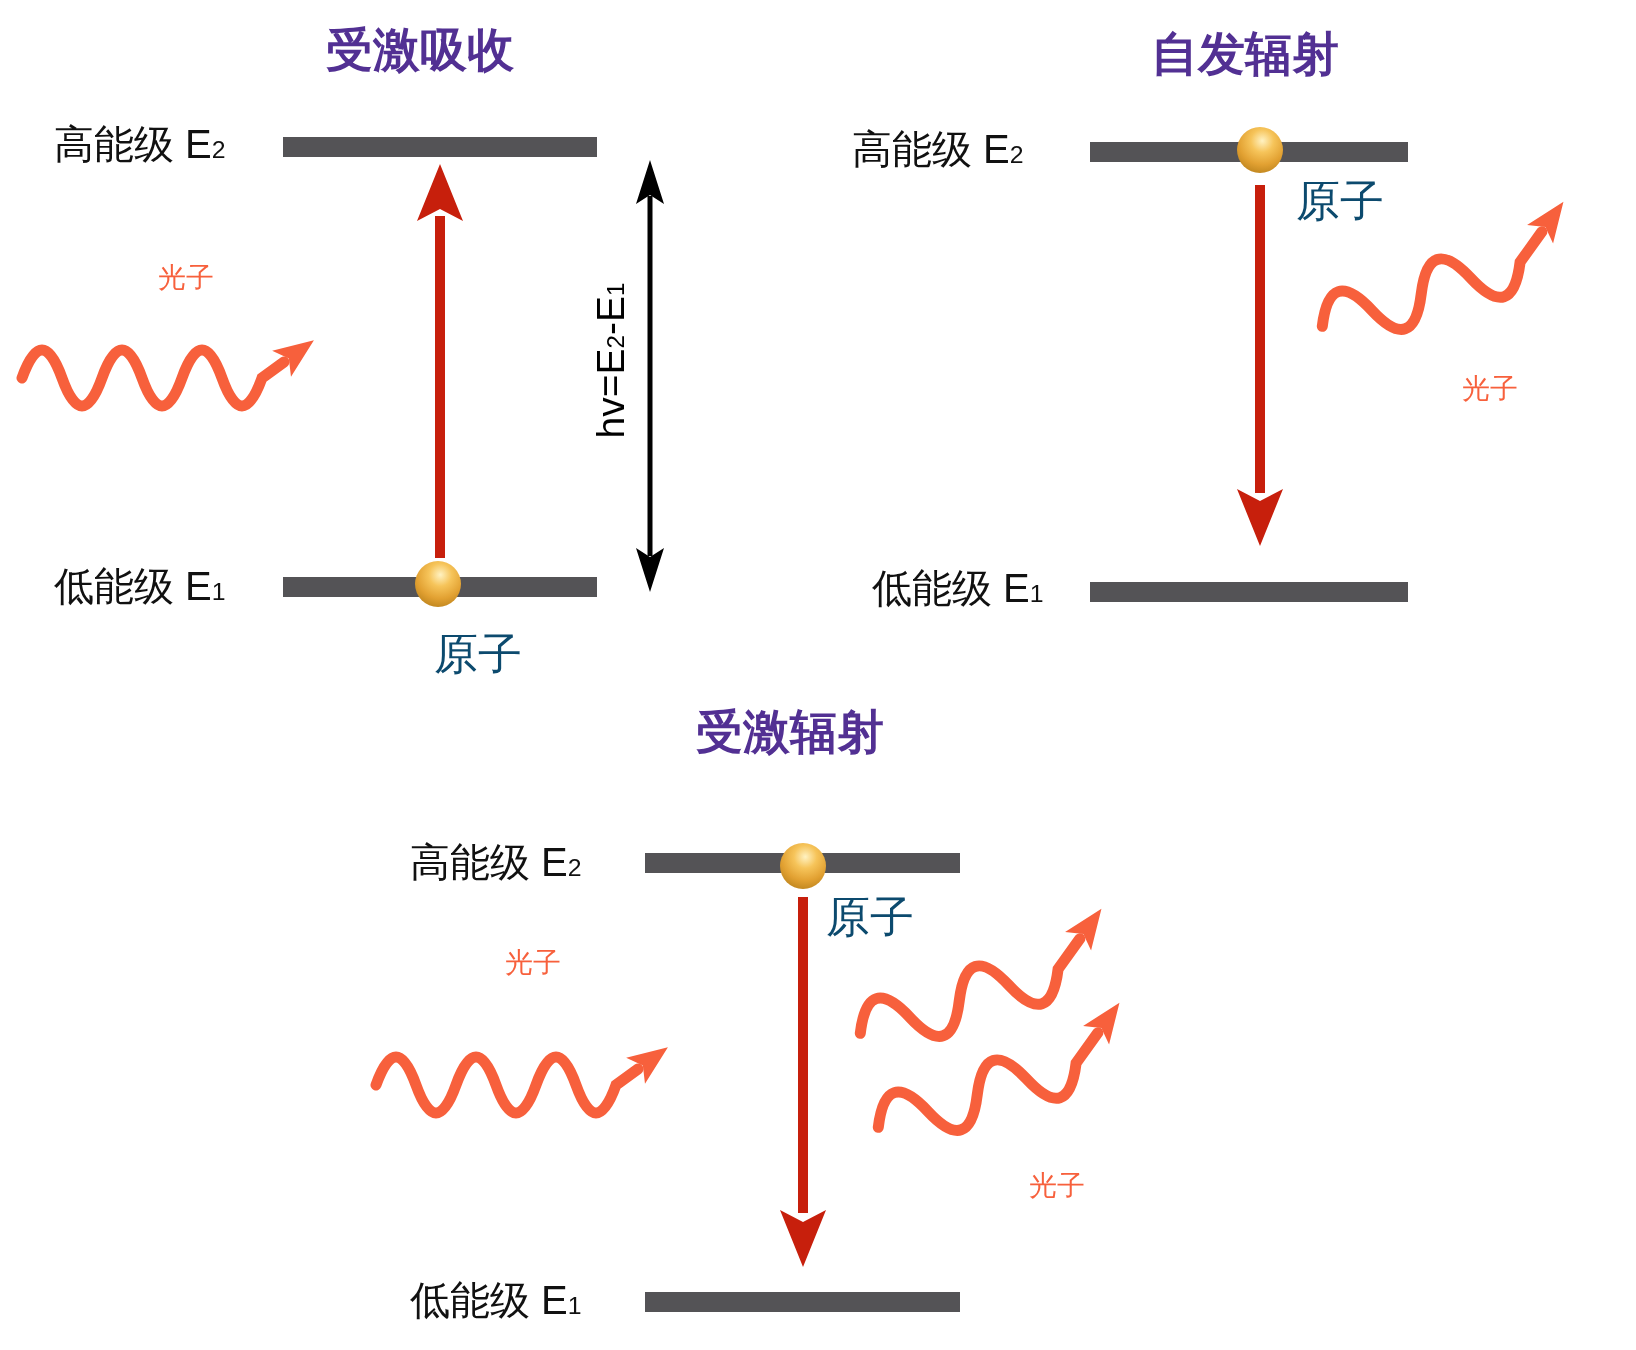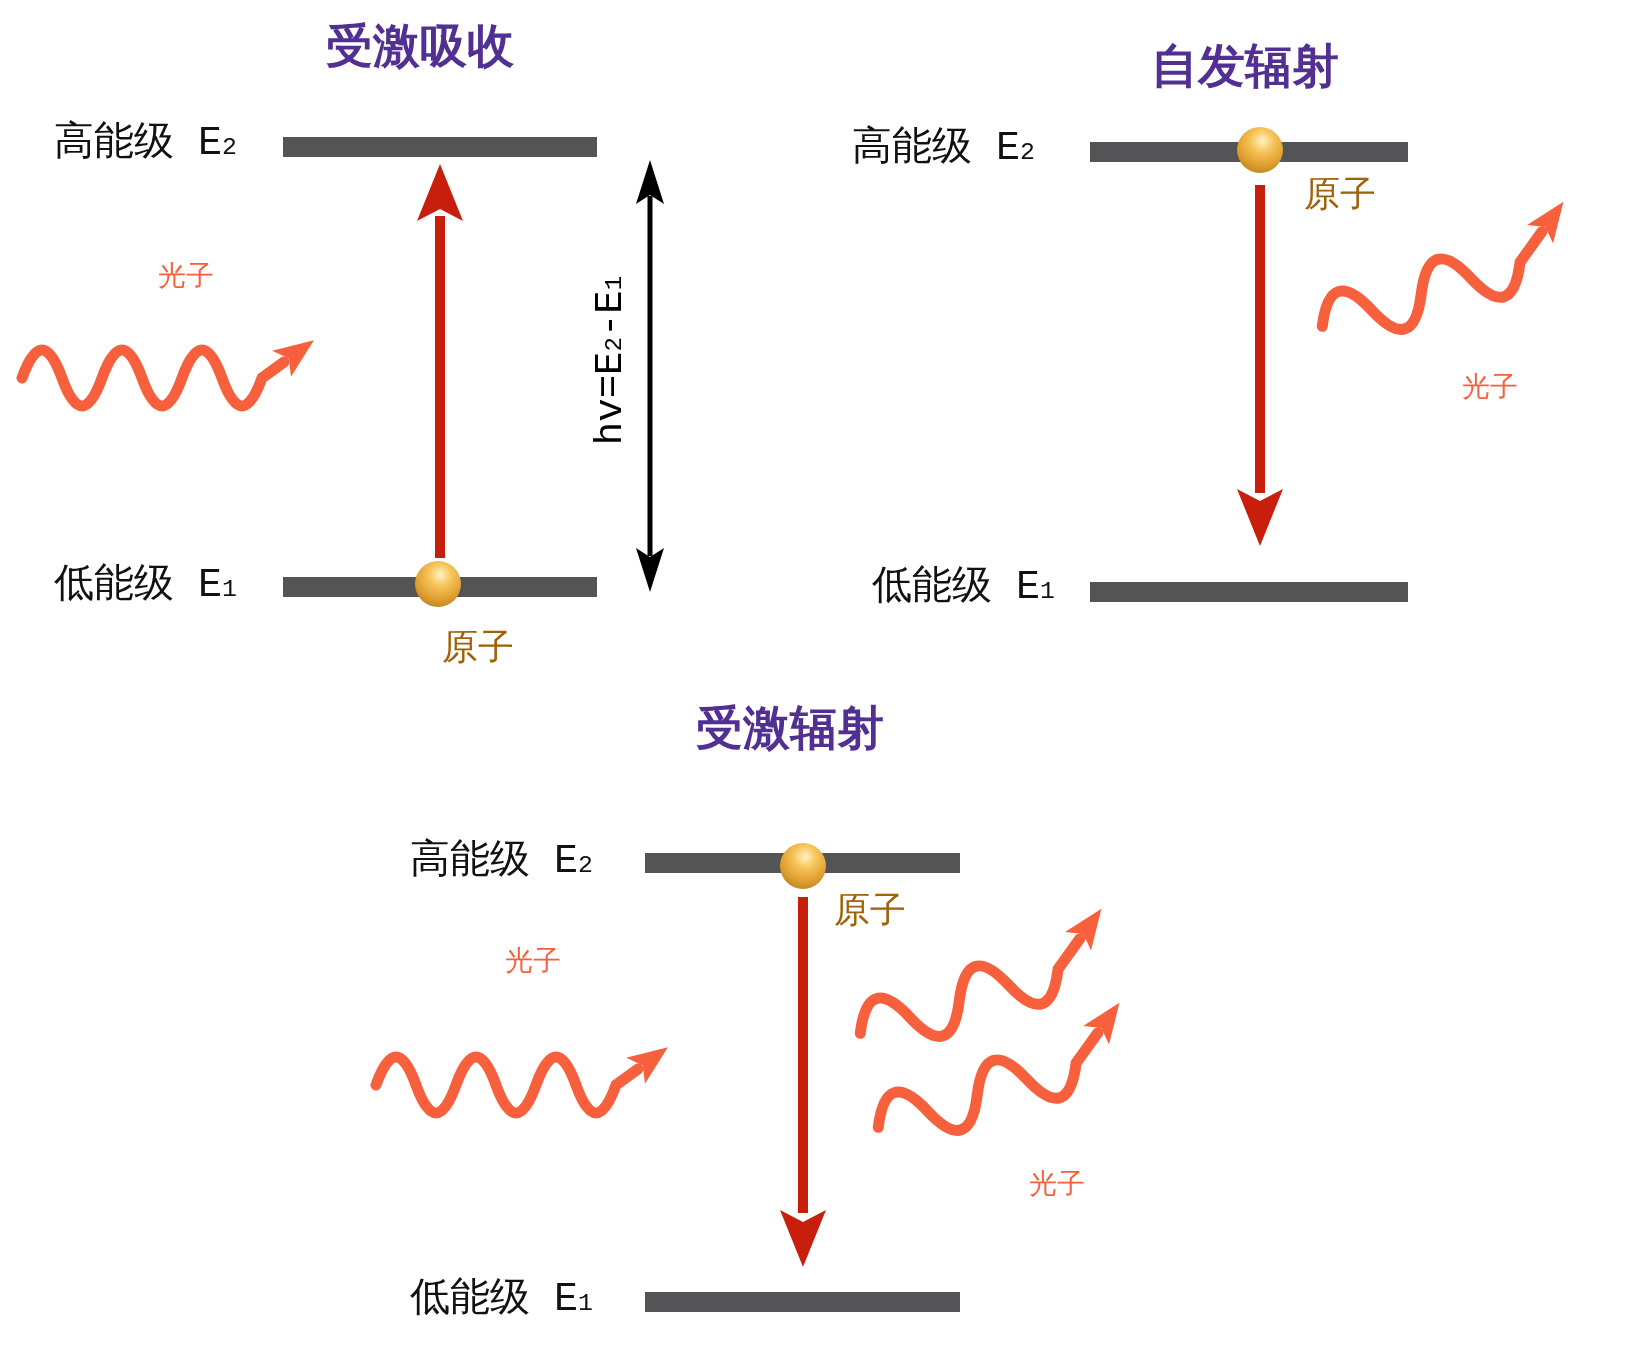--- a/index.html
+++ b/index.html
@@ -1,40 +1,40 @@
 <!DOCTYPE html>
 <html><head>
 <meta charset="utf-8">
 <style>
   html,body{margin:0;padding:0;background:#ffffff;}
   #canvas{
     position:relative;
     width:1624px;height:1350px;
     background:#ffffff;
     overflow:hidden;
-    font-family:Liberation Mono, monospace;
+    font-family:Liberation Sans, sans-serif;
     border-radius:16px;
   }
   .abs{position:absolute;}
   .ttl{
     font-size:47px;font-weight:bold;color:#523093;
     text-align:center;white-space:nowrap;line-height:1.1;
   }
   .lvl{
     font-size:40px;color:#111111;white-space:nowrap;line-height:1.1;
   }
   .sub{font-size:0.62em;}
   .bar{
     height:20px;background:#545356;
   }
   .photon-lbl{
     font-size:28px;color:#F7603C;text-align:center;white-space:nowrap;line-height:1.1;
   }
   .atom-lbl{
-    font-size:36px;color:#a16207;text-align:center;white-space:nowrap;line-height:1.1;
+    font-size:44px;color:#0c4a6e;text-align:center;white-space:nowrap;line-height:1.1;
   }
   .sphere{
     width:46px;height:46px;border-radius:50%;
     background:radial-gradient(circle at 55% 30%, #FFF2C2 0%, #F6C45A 28%, #E2A132 58%, #BC831D 84%, #966710 100%);
   }
   .gap-lbl{
     font-size:39px;color:#000000;text-align:center;white-space:nowrap;line-height:1.1;
     transform:rotate(-90deg);
   }
   svg{display:block;overflow:visible;}
@@ -78,21 +78,21 @@
   <div class="abs gap-lbl" style="left:461px;top:339px;width:300px;"><span>hv=E</span><span class="sub">2</span><span>-E</span><span class="sub">1</span></div>
 
   <div class="abs lvl" style="left:54px;top:564px;"><span>低能级 E</span><span class="sub">1</span></div>
 
   <div class="abs bar" style="left:283px;top:577px;width:314px;"></div>
 
   <div class="abs sphere" style="left:415px;top:561px;"></div>
 
   <div class="abs atom-lbl" style="left:408px;top:630px;width:140px;">原子</div>
 
-  <div class="abs ttl" style="left:1095px;top:44px;width:300px;"><span>自发辐射</span></div>
+  <div class="abs ttl" style="left:1095px;top:28px;width:300px;"><span>自发辐射</span></div>
 
   <div class="abs lvl" style="left:852px;top:127px;"><span>高能级 E</span><span class="sub">2</span></div>
 
   <div class="abs bar" style="left:1090px;top:142px;width:318px;"></div>
 
   <div class="abs sphere" style="left:1237px;top:127px;"></div>
 
   <div class="abs atom-lbl" style="left:1270px;top:177px;width:140px;">原子</div>
 
   <svg class="abs" style="left:1237px;top:183px;" width="46" height="365" viewBox="0 0 46 365">

